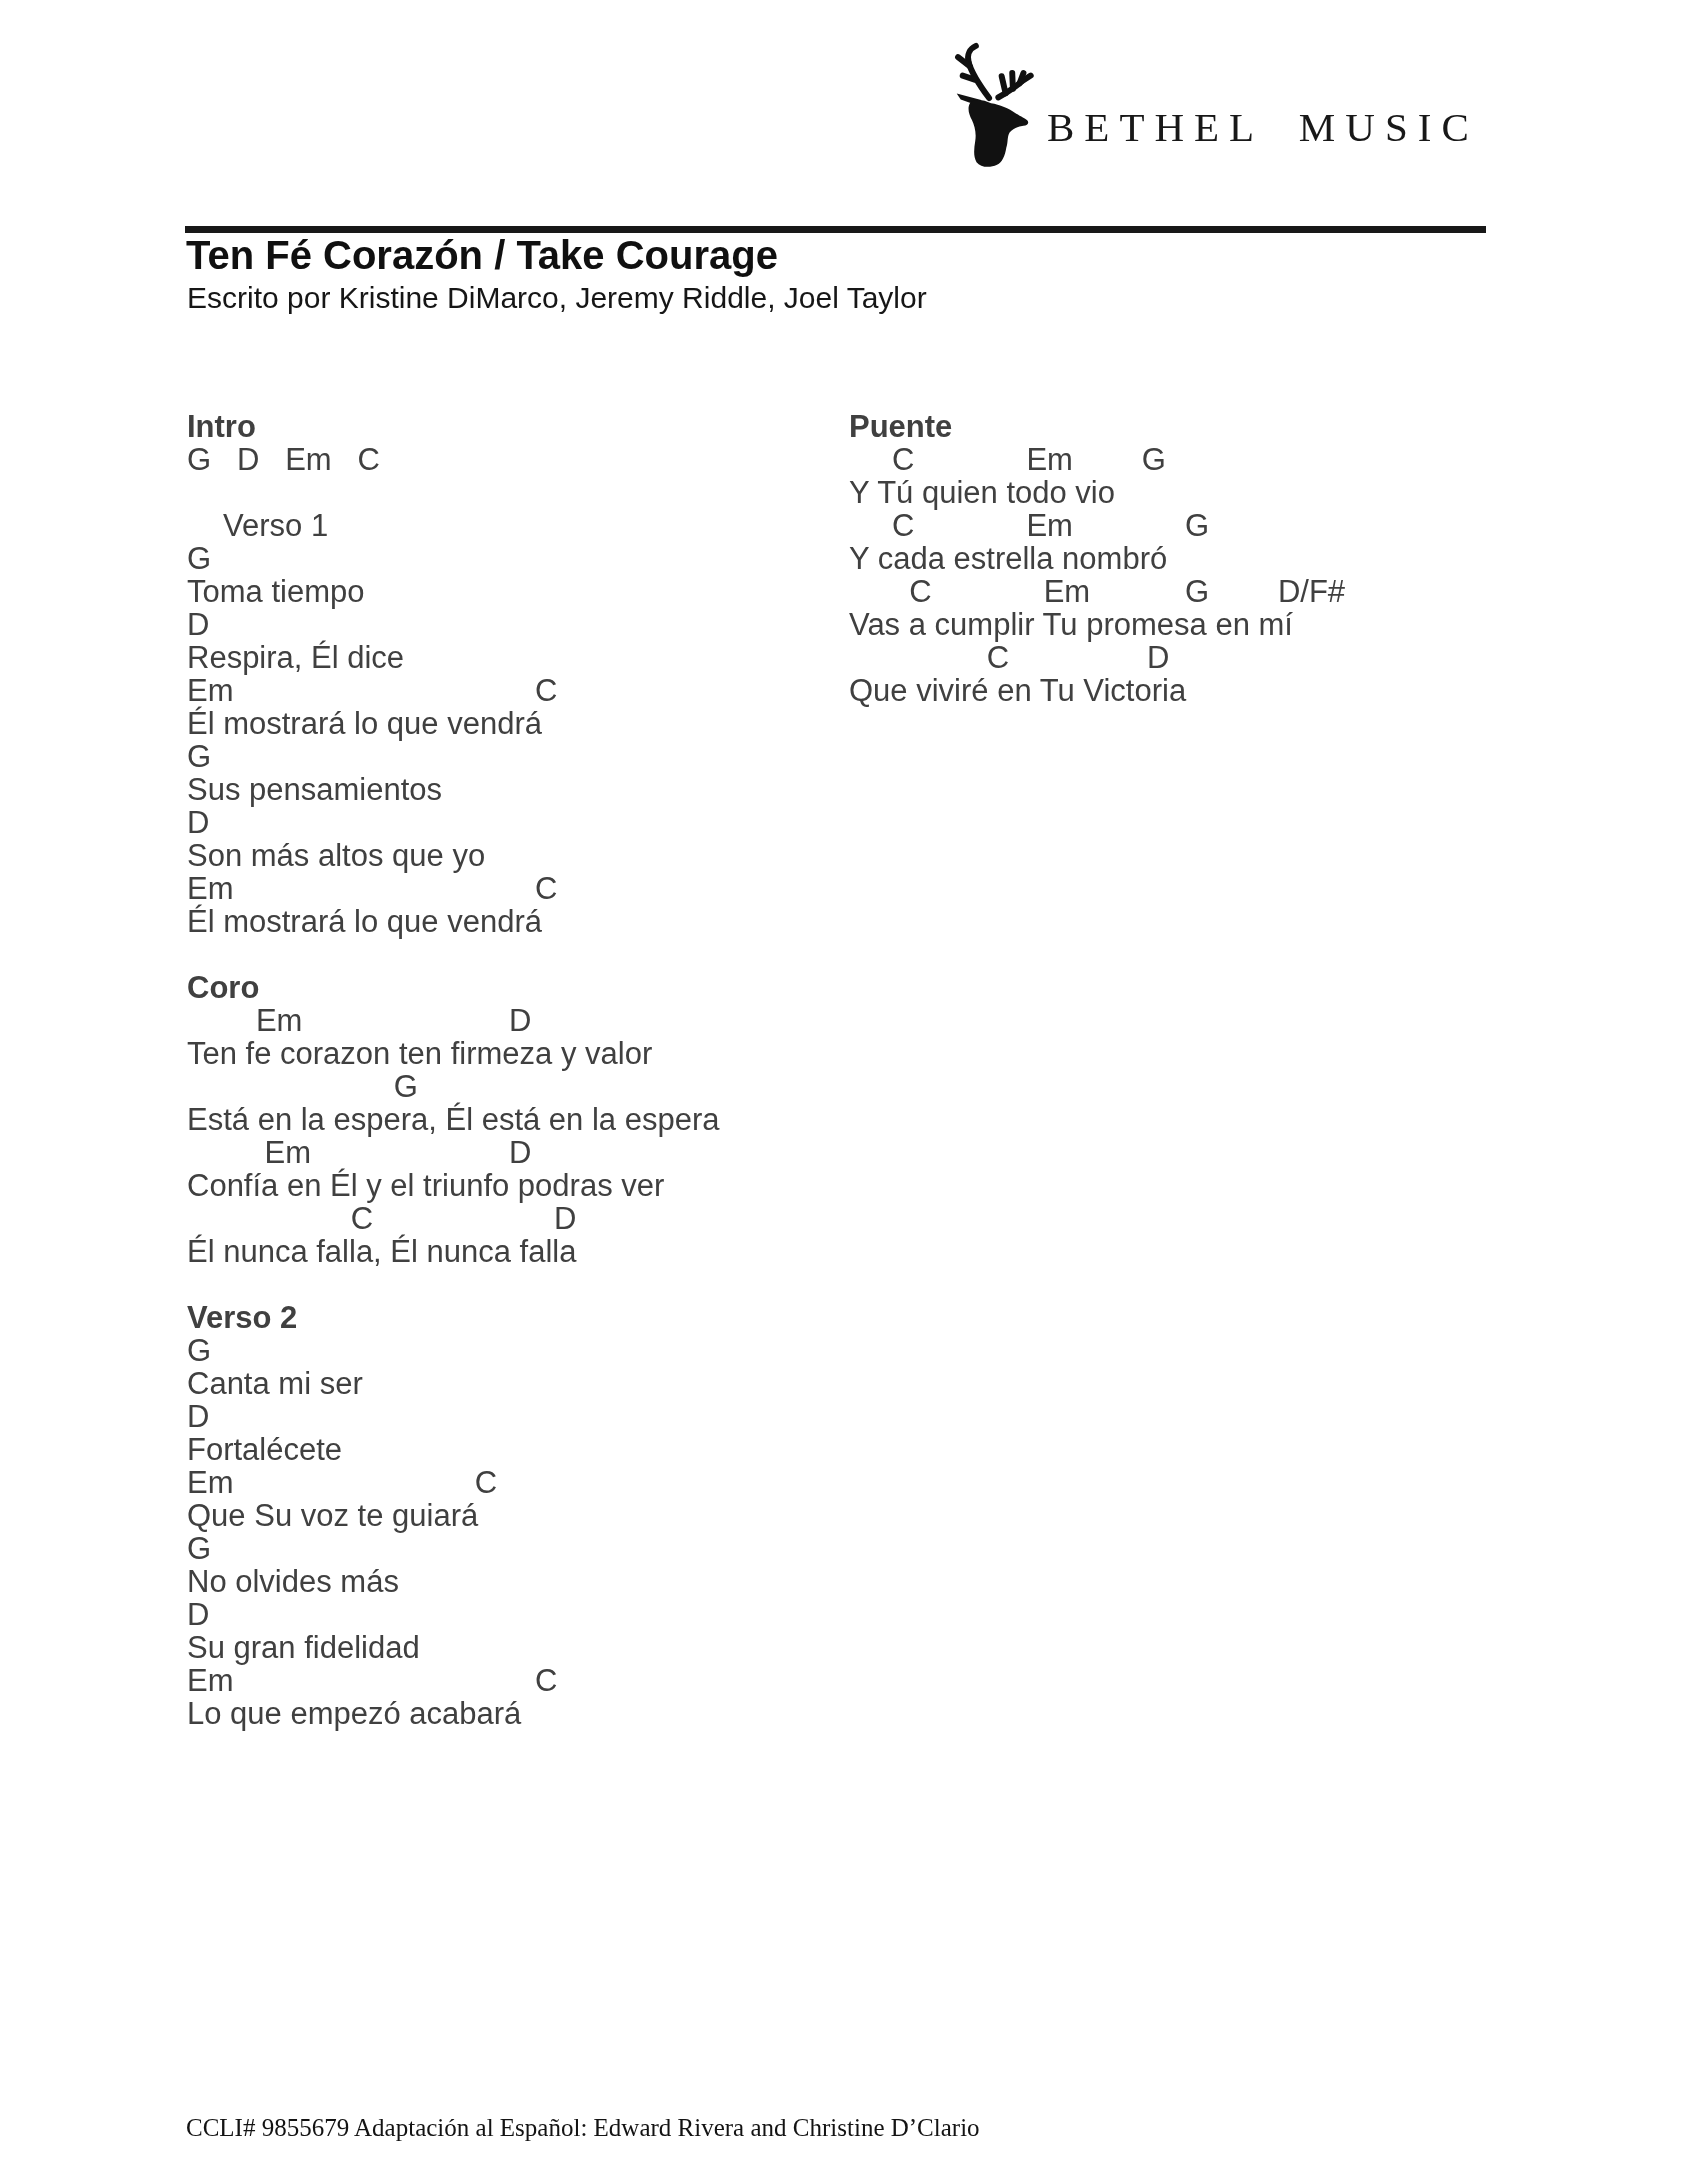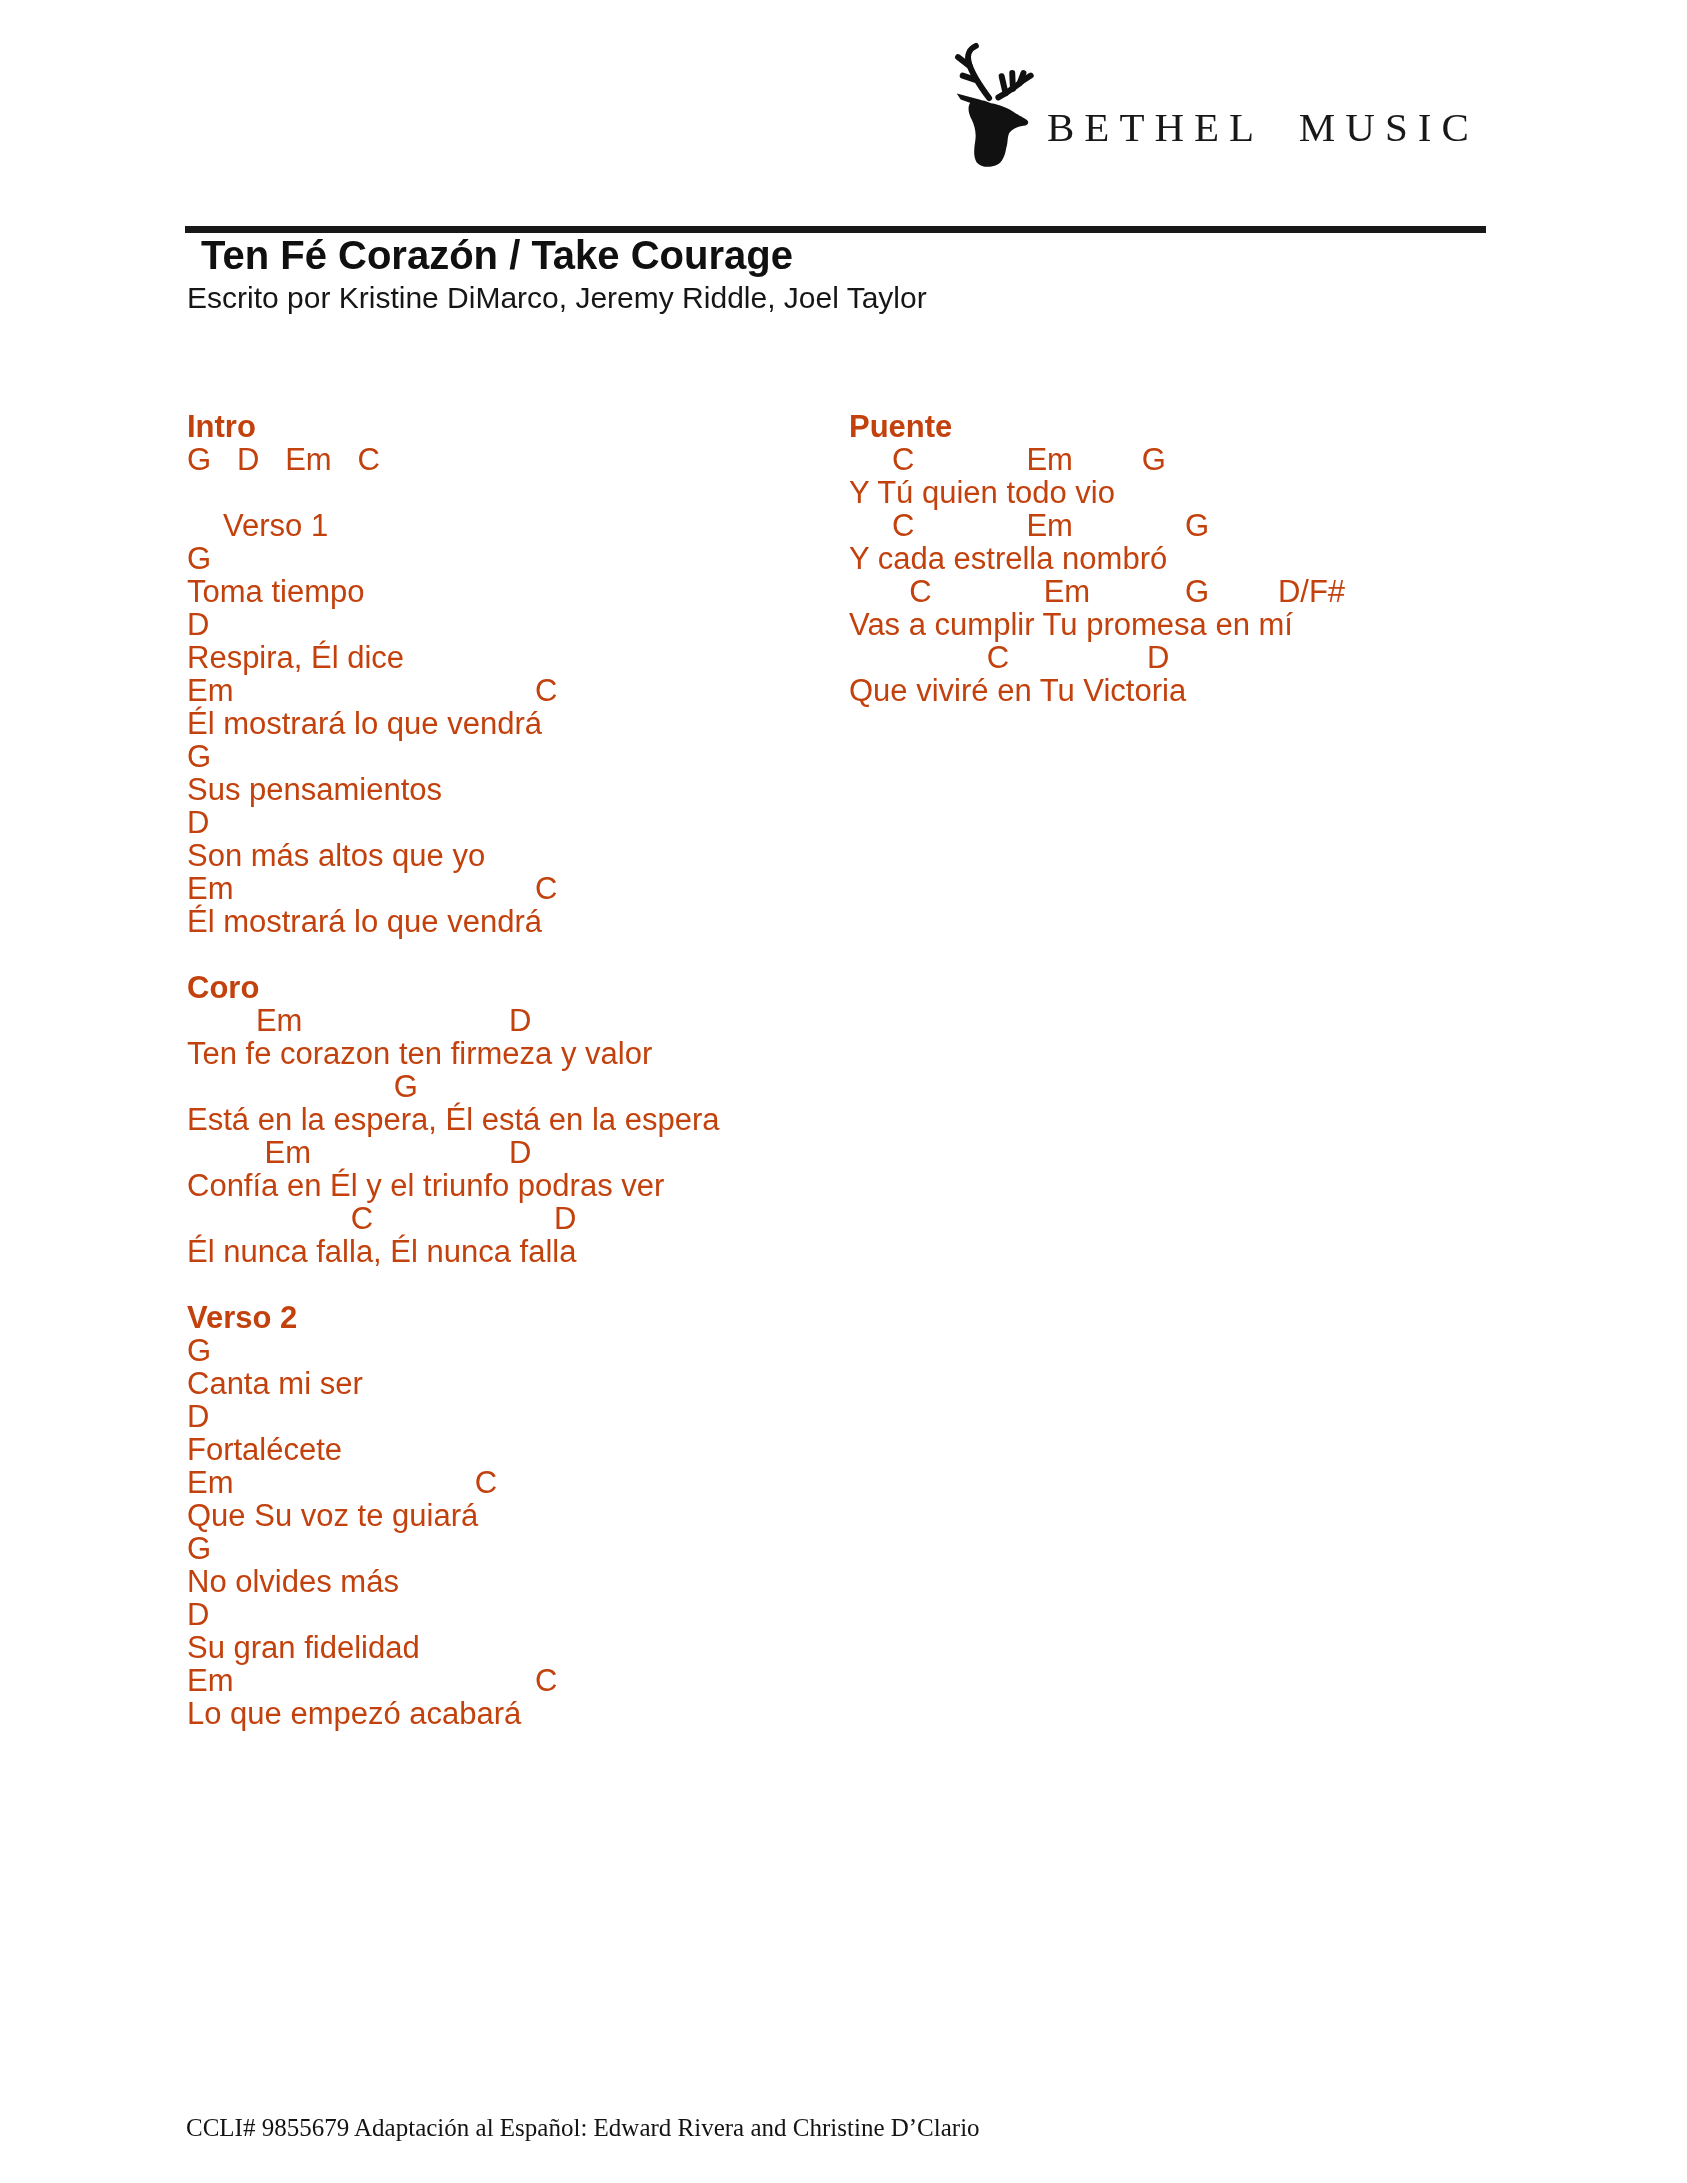--- a/index.html
+++ b/index.html
@@ -9,26 +9,26 @@
   }
   .logo-icon { position:absolute; left:928px; top:32px; width:146px; height:185px; }
   .logo-text {
     position:absolute; left:1047px; top:103px;
     font-family:"Liberation Serif", serif; font-size:41px; font-weight:normal;
     letter-spacing:10px; word-spacing:16px; color:#181818; white-space:pre;
   }
   .rule { position:absolute; left:185px; top:226px; width:1301px; height:7.3px; background:#181818; }
   .title {
     position:absolute; left:186px; top:233px;
-    font-size:40px; font-weight:bold; color:#101010; white-space:pre;margin-left:15px;
+    font-size:40px; font-weight:bold; color:#101010; white-space:pre;
   }
   .byline { position:absolute; left:187px; top:281px; font-size:30px; color:#161616; white-space:pre; }
   .chart {
     position:absolute; top:410px; font-size:31px; line-height:33px;
-    white-space:pre; color:#c2410c;
+    white-space:pre; color:#404040;
   }
   .chart.left  { left:187px;  }
   .chart.right { left:849px; }
   .line { height:33px; }
   .line.section { font-weight:bold; }
   .line.plain   { font-weight:normal;margin-left:36px; }
   .footer {
     position:absolute; left:186px; top:2050px;
     font-family:"Liberation Serif", serif; font-size:25px; line-height:31px;
     color:#131313; white-space:pre;

